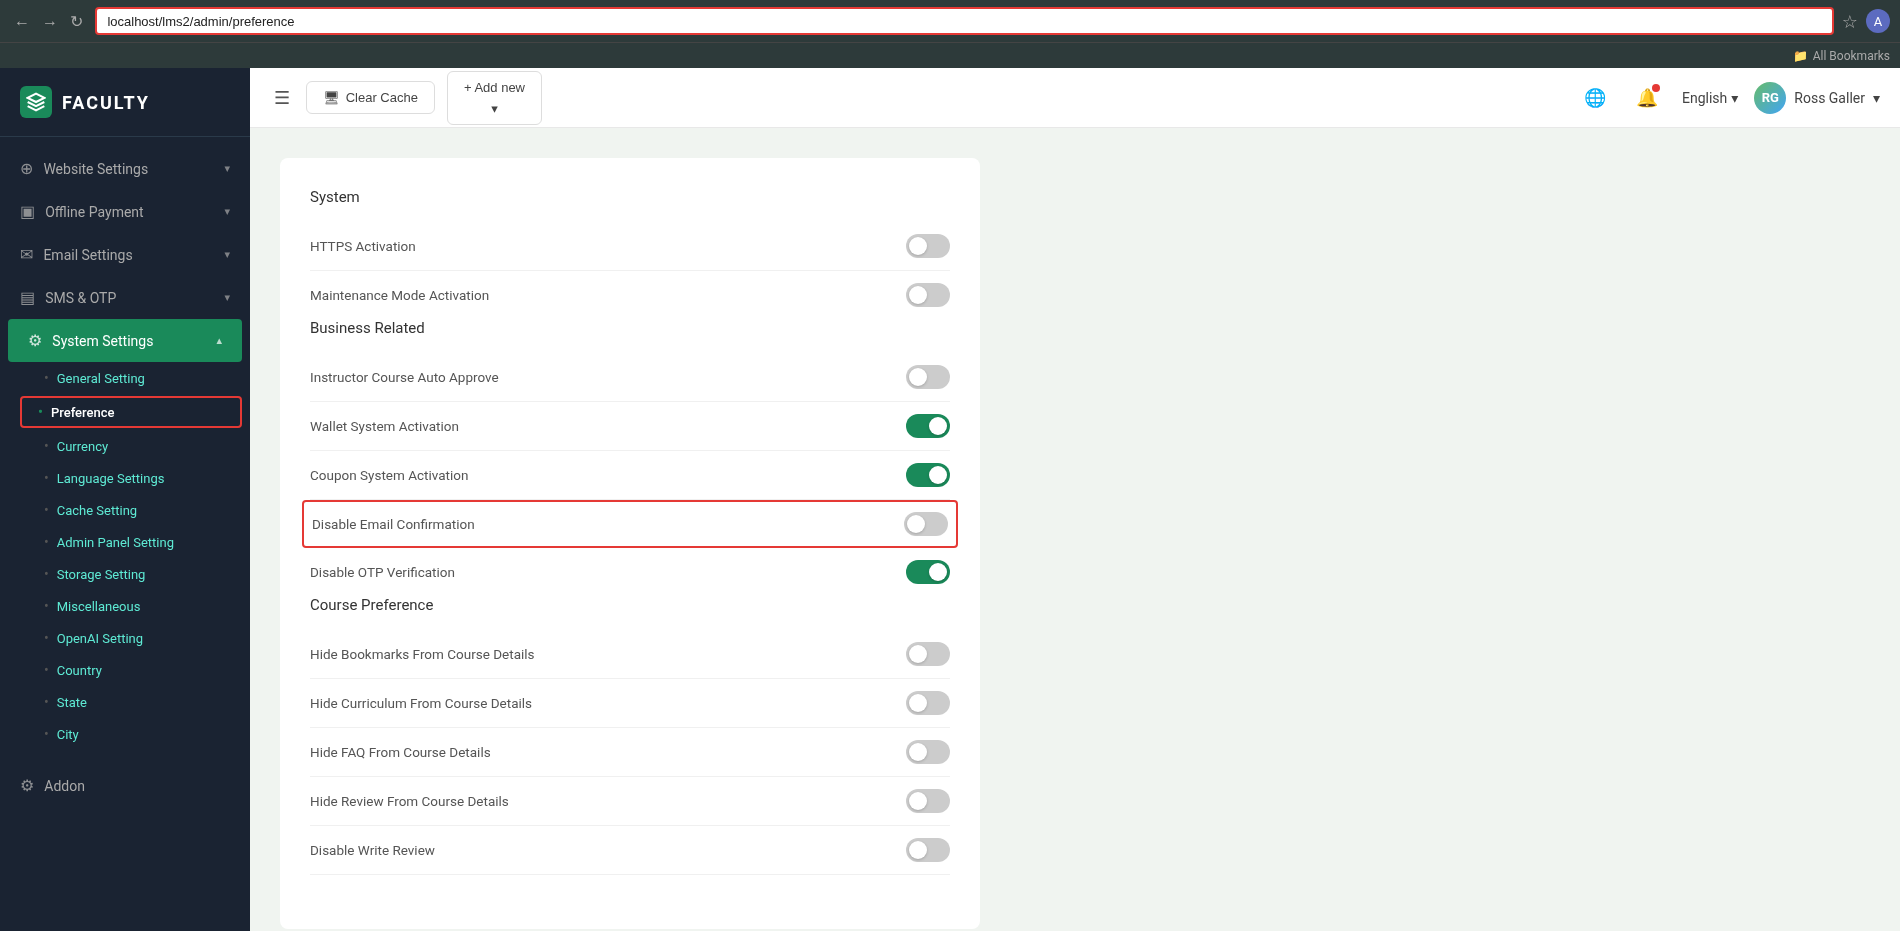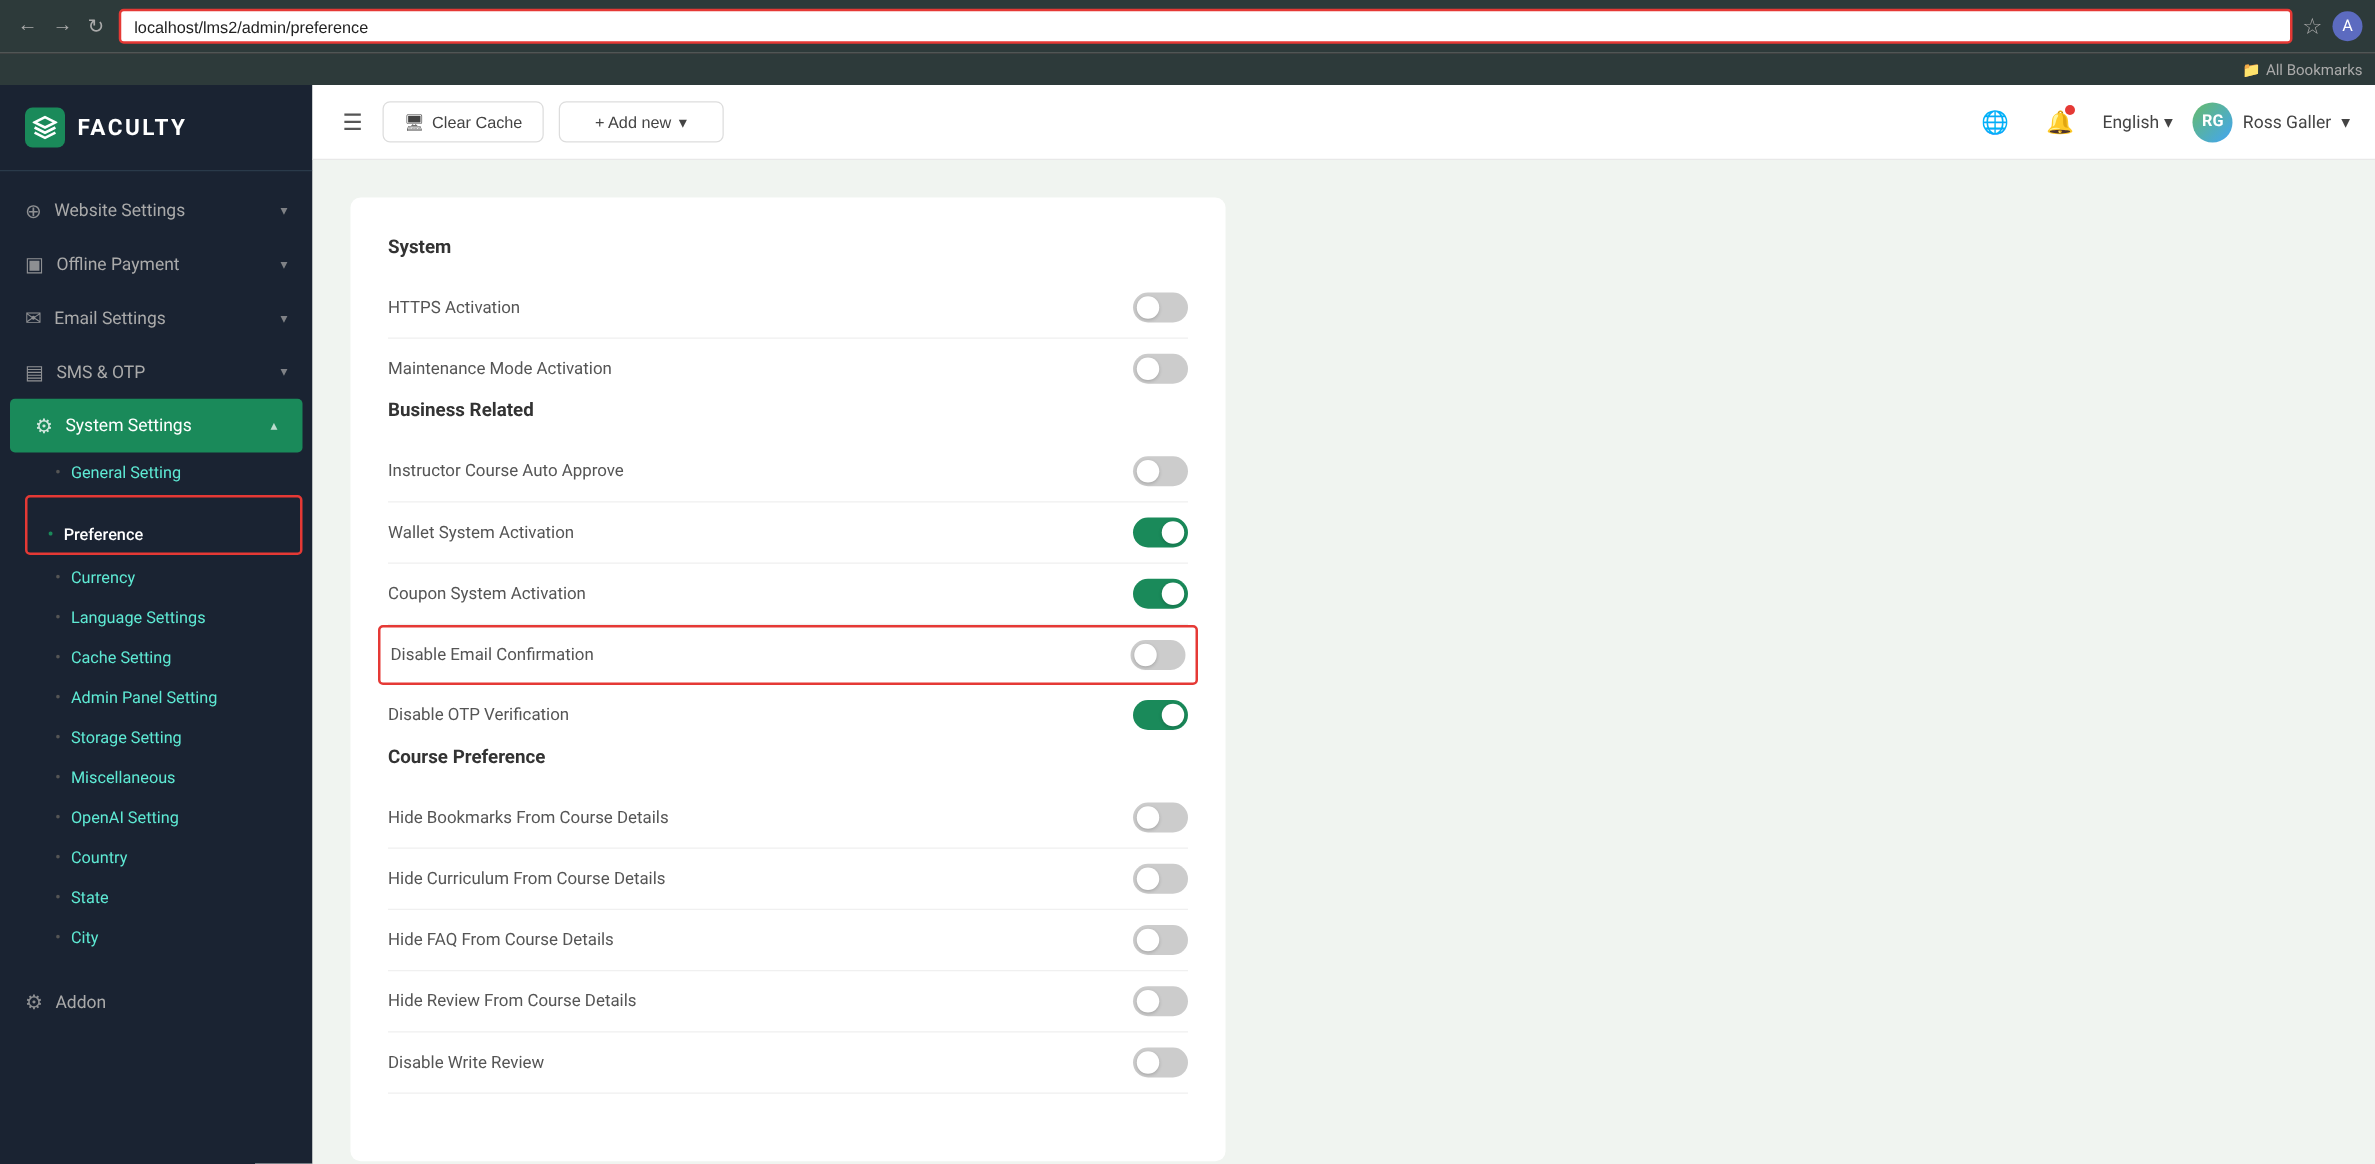--- a/index.html
+++ b/index.html
@@ -191,27 +191,28 @@
       cursor: pointer;
       display: flex;
       align-items: center;
       gap: 6px;
       color: #444;
     }
     .add-new-btn {
       background: #fff;
       border: 1px solid #ddd;
       border-radius: 6px;
-      padding: 8px 28px;
+      padding: 8px 16px;
       font-size: 13px;
       cursor: pointer;
       display: flex;
       align-items: center;
       gap: 6px;
       color: #444;
+      flex-direction: column;
     }
 
     .topbar-right {
       display: flex;
       align-items: center;
       gap: 16px;
     }
     .topbar-icon-btn {
       background: none;
       border: none;
@@ -273,21 +274,21 @@
 
     .settings-panel {
       background: #fff;
       border-radius: 8px;
       padding: 30px;
       max-width: 700px;
     }
 
     .section-title {
       font-size: 15px;
-      font-weight: 700;
+      font-weight: 400;
       color: #333;
       margin-bottom: 16px;
     }
 
     .setting-row {
       display: flex;
       align-items: center;
       justify-content: space-between;
       padding: 12px 0;
       border-bottom: 1px solid #f0f0f0;
@@ -413,21 +414,21 @@
           <span class="menu-icon">⚙</span>
           <span>System Settings</span>
         </div>
         <span class="menu-chevron">▴</span>
       </div>
 
       <div class="submenu">
         <div class="submenu-item">
           <span>General Setting</span>
         </div>
-        <div class="submenu-item active" style="border:2px solid #e53935;border-radius:4px;margin:2px 8px 2px 20px;padding:22px 8px 6px 16px;">
+        <div class="submenu-item active" style="border:2px solid #e53935;border-radius:4px;margin:2px 8px 2px 20px;padding:6px 8px 6px 16px;">
           <span>Preference</span>
         </div>
         <div class="submenu-item">
           <span>Currency</span>
         </div>
         <div class="submenu-item">
           <span>Language Settings</span>
         </div>
         <div class="submenu-item">
           <span>Cache Setting</span>

